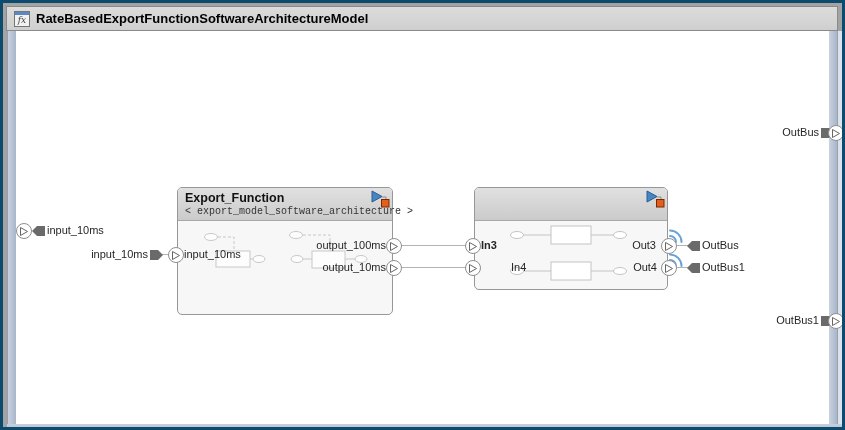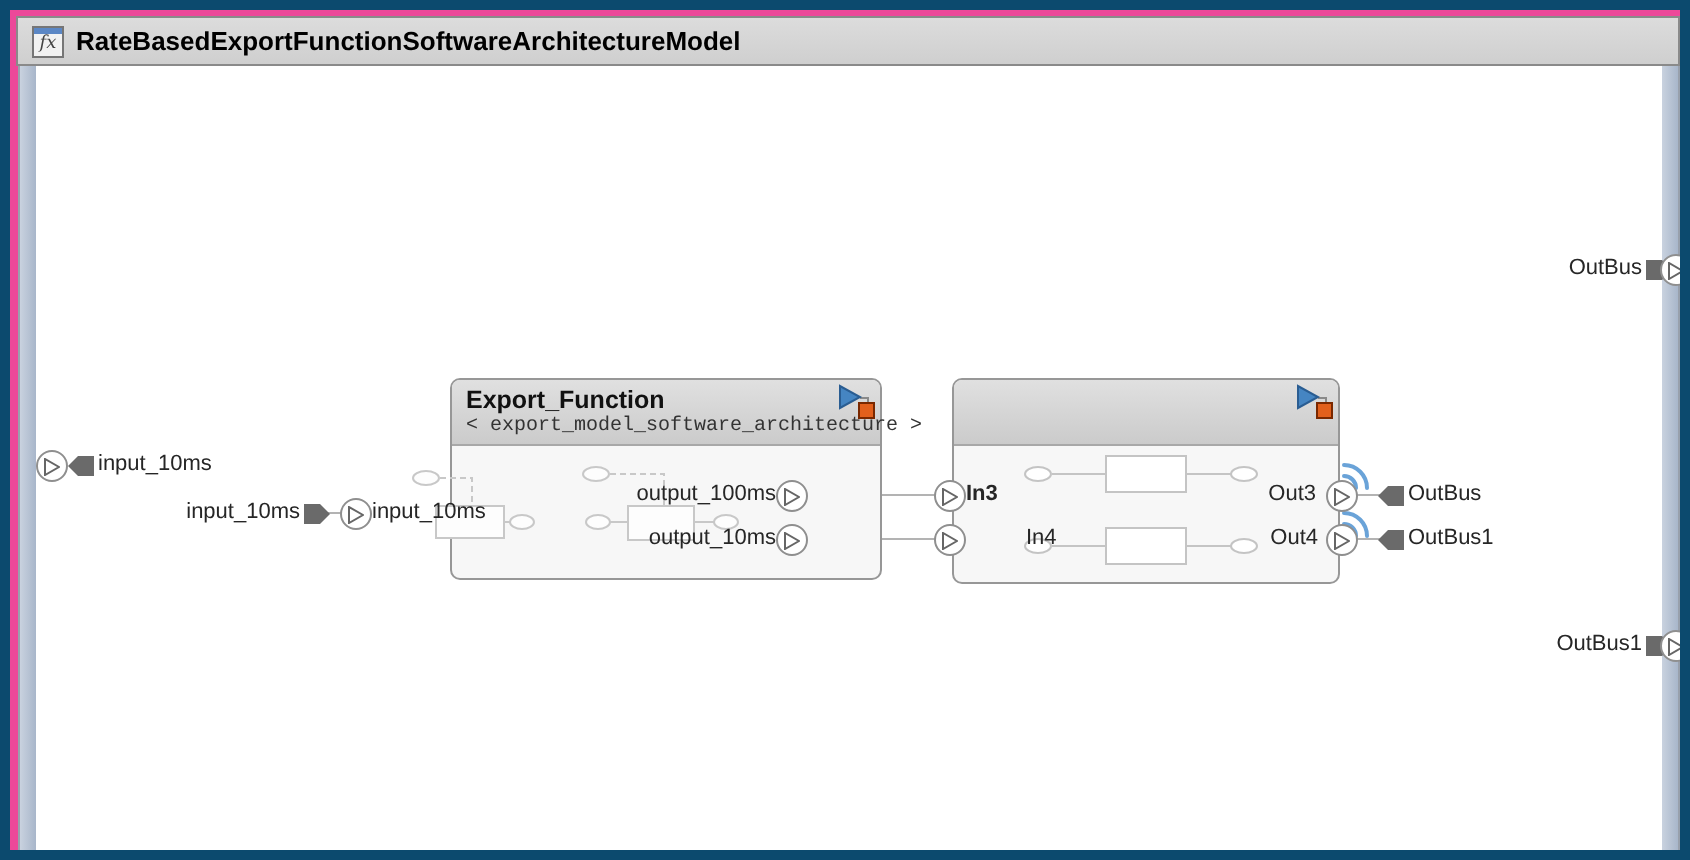--- a/index.html
+++ b/index.html
@@ -1,18 +1,18 @@
 <!DOCTYPE html>
 <html><head>
 <meta charset="utf-8">
 <style>
   * { margin:0; padding:0; box-sizing:border-box; }
   body { font-family:"Liberation Sans","DejaVu Sans",sans-serif; background:#fff; }
-  .stage { position:relative; width:845px; height:430px; background:#ec4899;
-           border:5px solid #0c4a6e; overflow:hidden; }
+  .stage { position:relative; width:845px; height:430px; background:#a3a3a3;
+           border:3px solid #0c4a6e; overflow:hidden; }
 
   
   .titlebar { position:absolute; left:3px; top:3px; width:832px; height:25px;
               background:linear-gradient(#dcdcdc,#cfcfcf); border:1px solid #8a8a8a;
               display:flex; align-items:center; gap:6px; padding-left:7px; }
   .fx-icon { width:16px; height:16px; background:#f2f2f2; border:1px solid #767676;
              position:relative; flex:0 0 auto; }
   .fx-icon .bar { position:absolute; left:0; top:0; right:0; height:3px; background:#5b87c5; }
   .fx-icon .fx { position:absolute; left:0; top:3px; right:0; bottom:0;
                  font-family:"DejaVu Serif","Liberation Serif",serif; font-style:italic;
@@ -66,21 +66,21 @@
   <div class="strip-right"></div>
   <div class="strip-bottom"></div>
   <div class="right-margin"></div>
 
   <div class="hline" style="left:391px; top:242px; width:79px;"></div>
   <div class="hline" style="left:391px; top:264px; width:79px;"></div>
   <div class="hline" style="left:158px; top:251px; width:10px;"></div>
   <div class="hline" style="left:666px; top:242px; width:19px;"></div>
   <div class="hline" style="left:666px; top:264px; width:19px;"></div>
 
-  <div class="block" style="left:174px; top:184px; width:216px; height:101px;margin-left:46px;">
+  <div class="block" style="left:174px; top:184px; width:216px; height:128px;">
     <div class="block-header">
       <div class="block-title">Export_Function</div>
       <div class="block-subtitle">&lt; export_model_software_architecture &gt;</div>
       <svg class="badge" width="22" height="20" viewBox="0 0 22 20">
         <path d="M14,8 H18 V12" fill="none" stroke="#8a8a8a" stroke-width="1"></path>
         <path d="M4,2 L4,13 L14,7.5 Z" fill="#4585c2" stroke="#2a5d92" stroke-width="1"></path>
         <rect x="13.5" y="10.5" width="7.5" height="7.5" fill="#e2601c" stroke="#7a2800" stroke-width="1"></rect>
       </svg>
     </div>
   </div>

